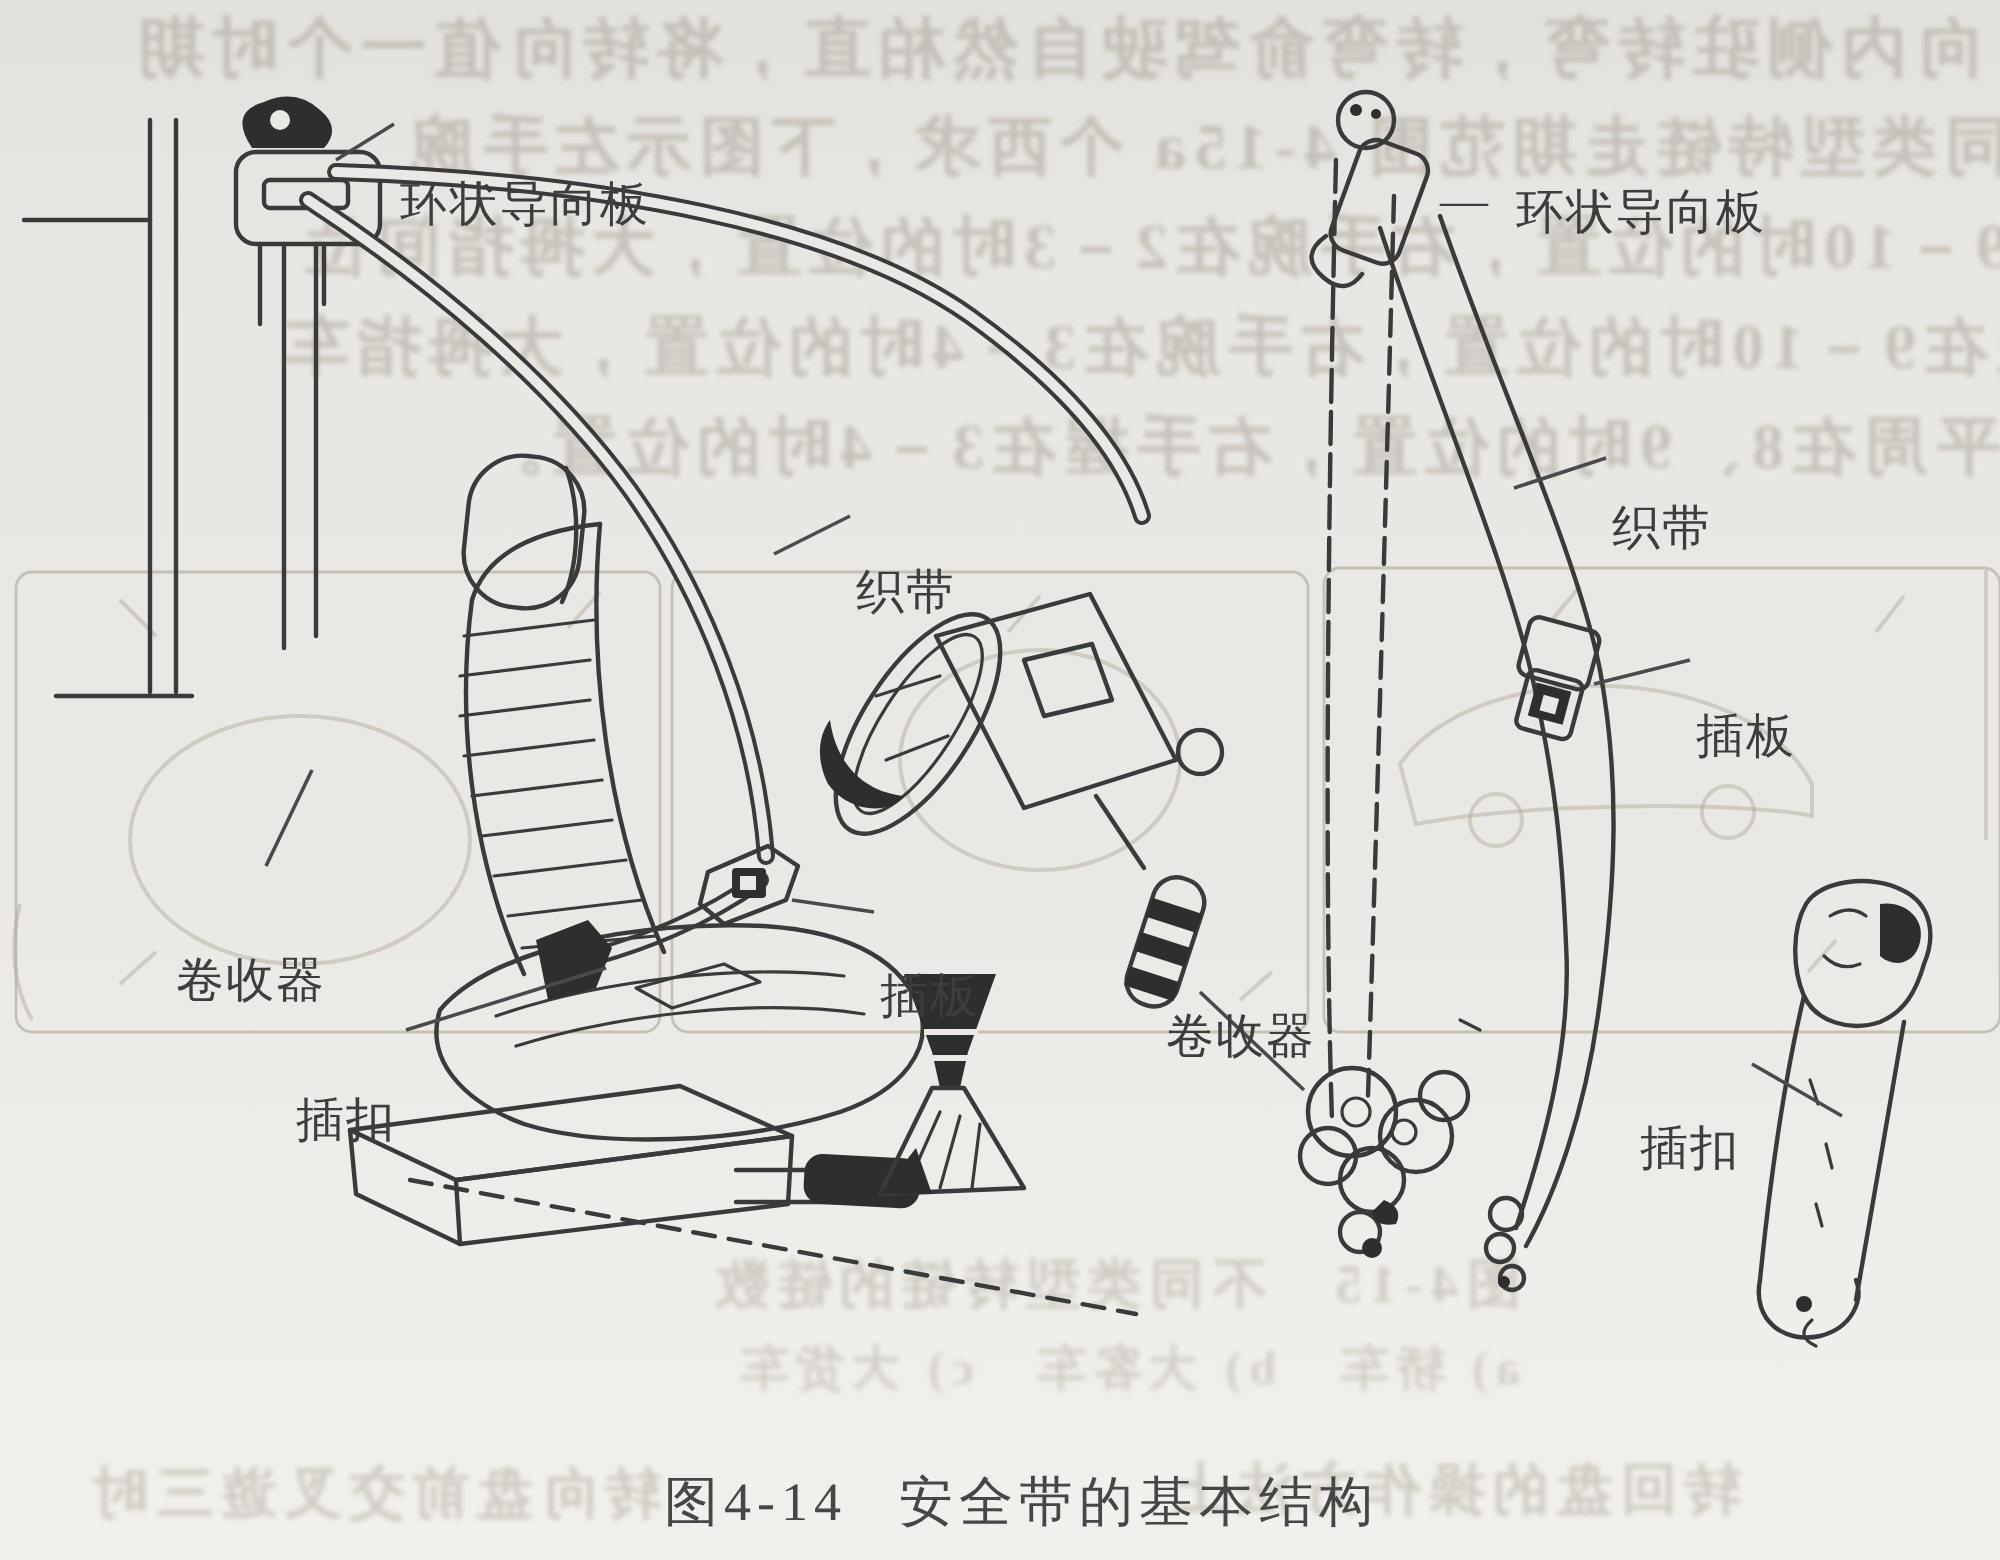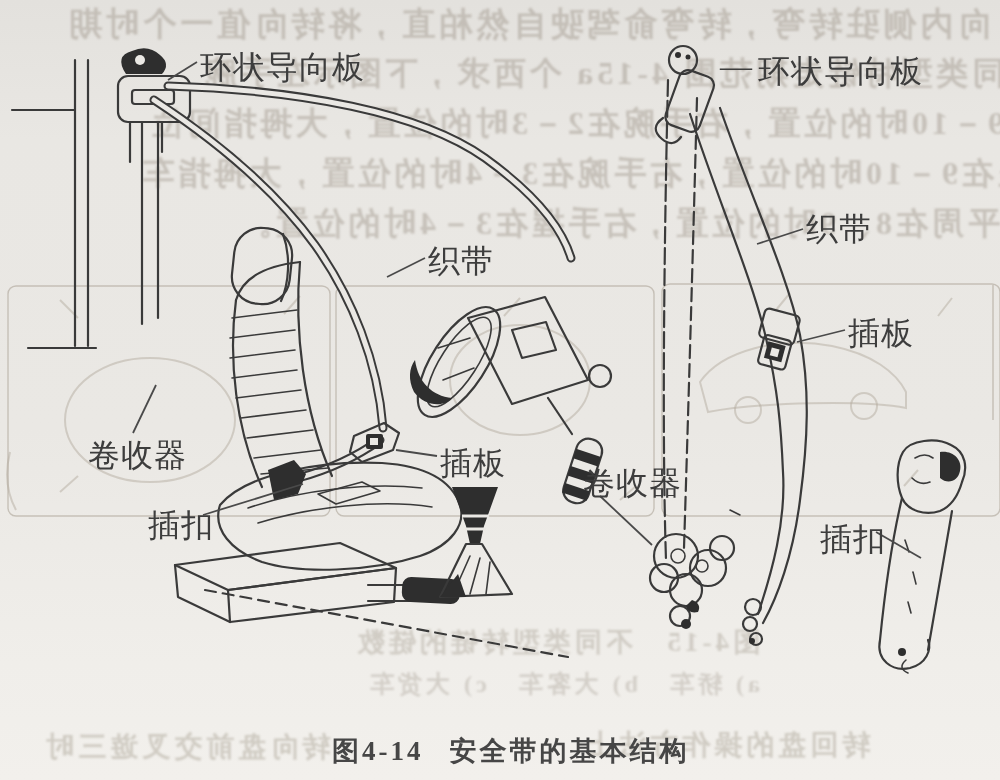--- a/index.html
+++ b/index.html
@@ -18,26 +18,26 @@
   .bl1{left:-60px; top:52px;  font-size:32px; width:1100px;}
   .bl2{left:-40px; top:102px; font-size:32px; width:1080px;}
   .bl3{left:-30px; top:152px; font-size:32px; width:1060px;}
   .bl4{left:180px; top:202px; font-size:32px; width:820px;}
   .bl5{left:330px; top:624px; font-size:27px; width:430px; color:rgba(150,140,126,0.34);}
   .bl6{left:320px; top:668px; font-size:24px; width:440px; color:rgba(150,140,126,0.32);}
   .bl7{left:600px; top:726px; font-size:28px; width:270px; color:rgba(150,140,126,0.36);}
   .bl8{left:30px;  top:728px; font-size:28px; width:300px; color:rgba(150,140,126,0.36);}
   
   .lbl{
-    position:absolute; color:#3d3d3d; font-size:32px; letter-spacing:1px;
-    font-weight:500; white-space:nowrap;
+    position:absolute; color:#3d3d3d; font-size:24px; letter-spacing:1px;
+    font-weight:500; white-space:nowrap;margin-top:40px;
   }
   .caption{
     position:absolute; left:332px; top:733px; color:#464646; font-size:27px;
-    letter-spacing:3px; font-weight:700; white-space:nowrap;
+    letter-spacing:3px; font-weight:400; white-space:nowrap;
   }
   .caption .gap{display:inline-block; width:26px;}
   svg{position:absolute; left:0; top:0;}
   .ink{stroke:#3a3a3a; fill:none; stroke-width:2.2; stroke-linecap:round; stroke-linejoin:round;}
   .thick{stroke-width:9;}
   .core{stroke:#eae8e4; fill:none; stroke-width:5; stroke-linecap:round;}
   .fillink{fill:#2e2e2e; stroke:none;}
   .thin{stroke-width:1.6;}
   .leader{stroke:#4a4a4a; stroke-width:1.8; fill:none;}
   .faint{stroke:rgba(168,159,146,0.55); fill:none; stroke-width:1.4;}

